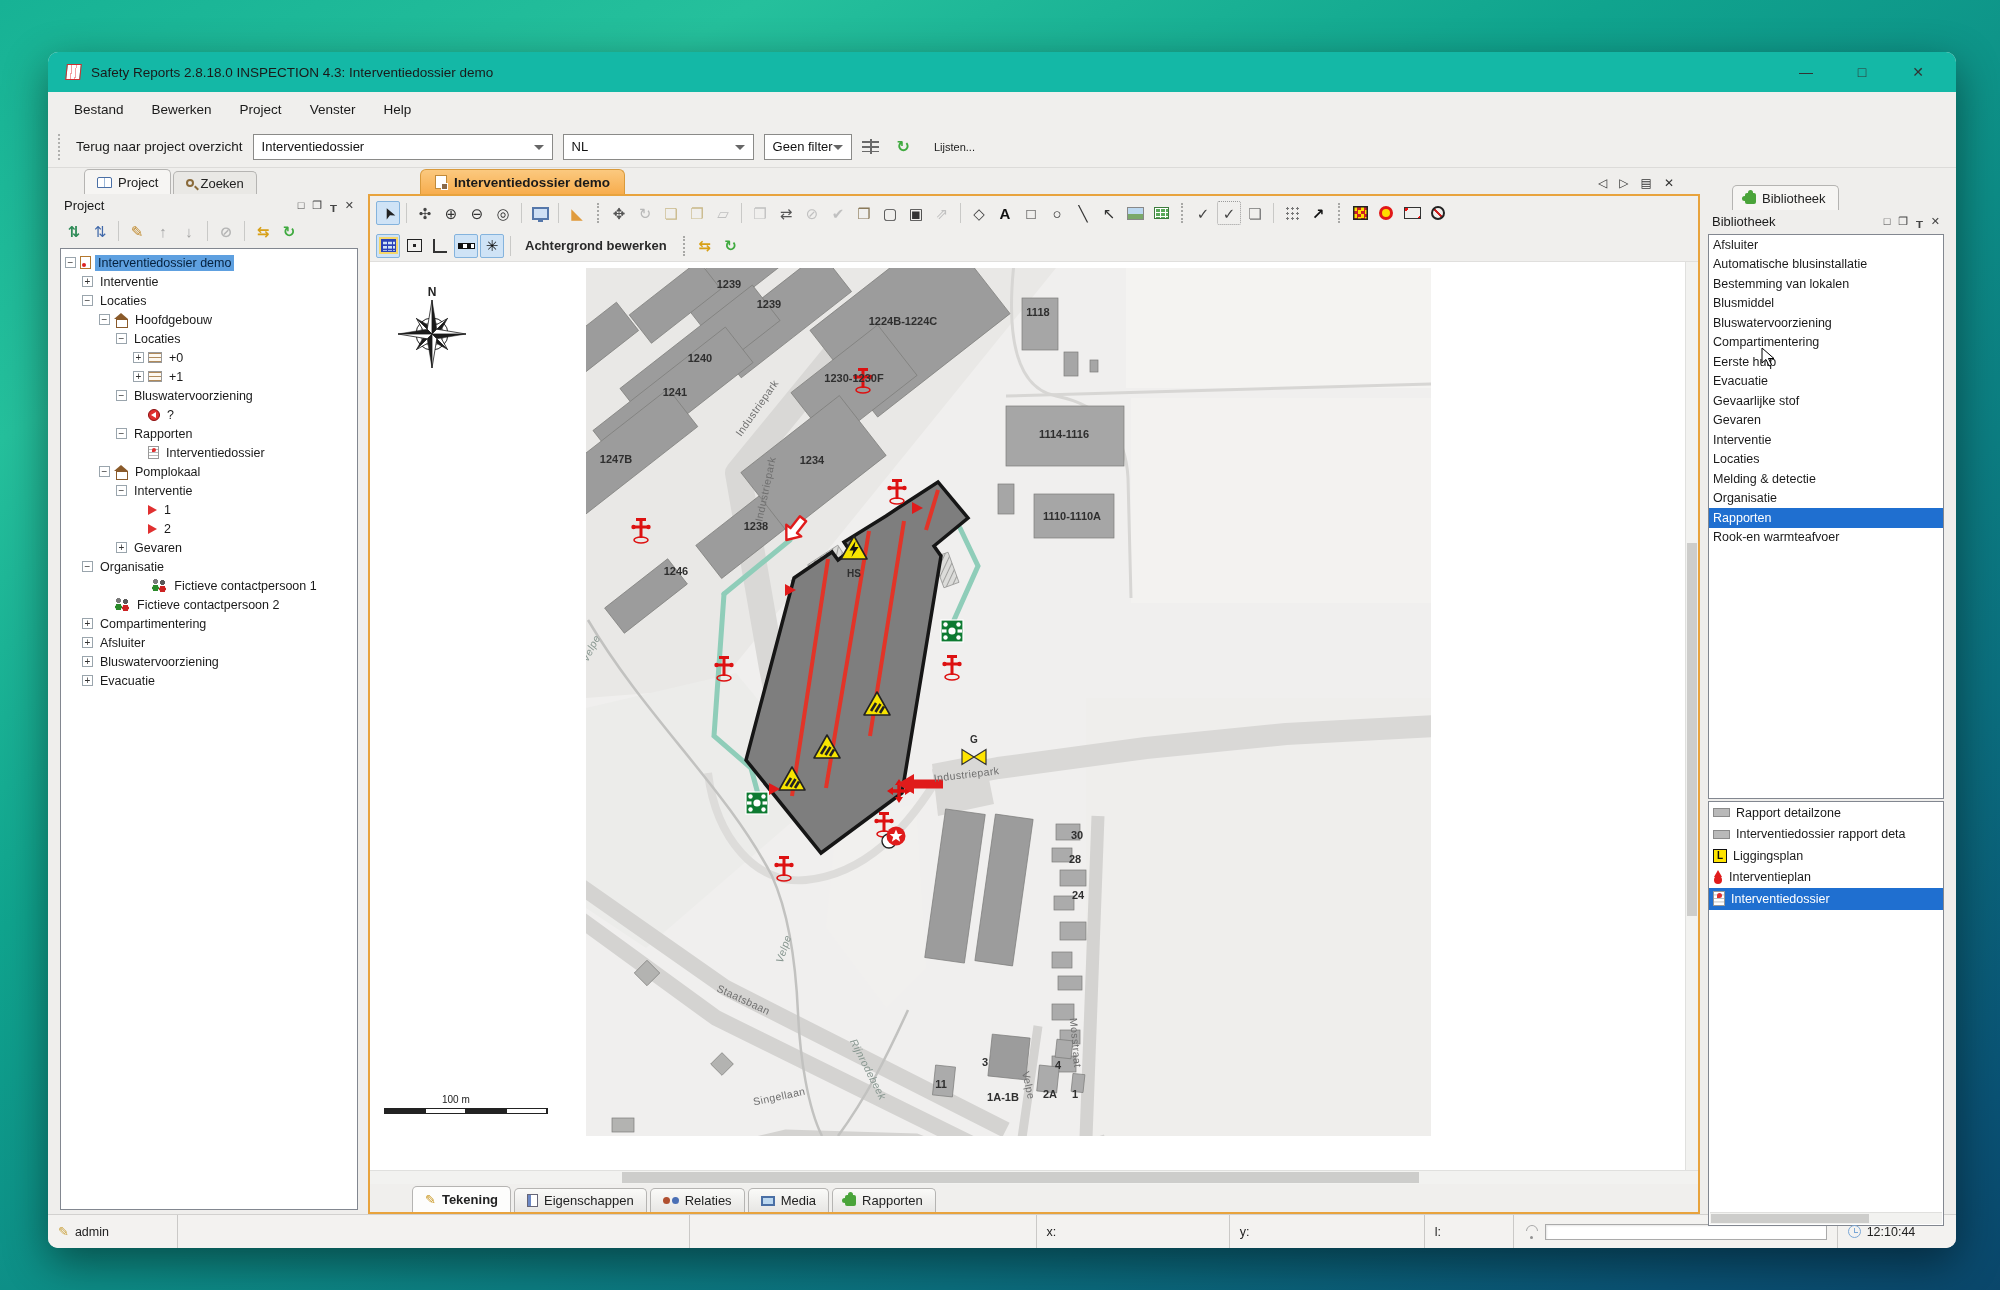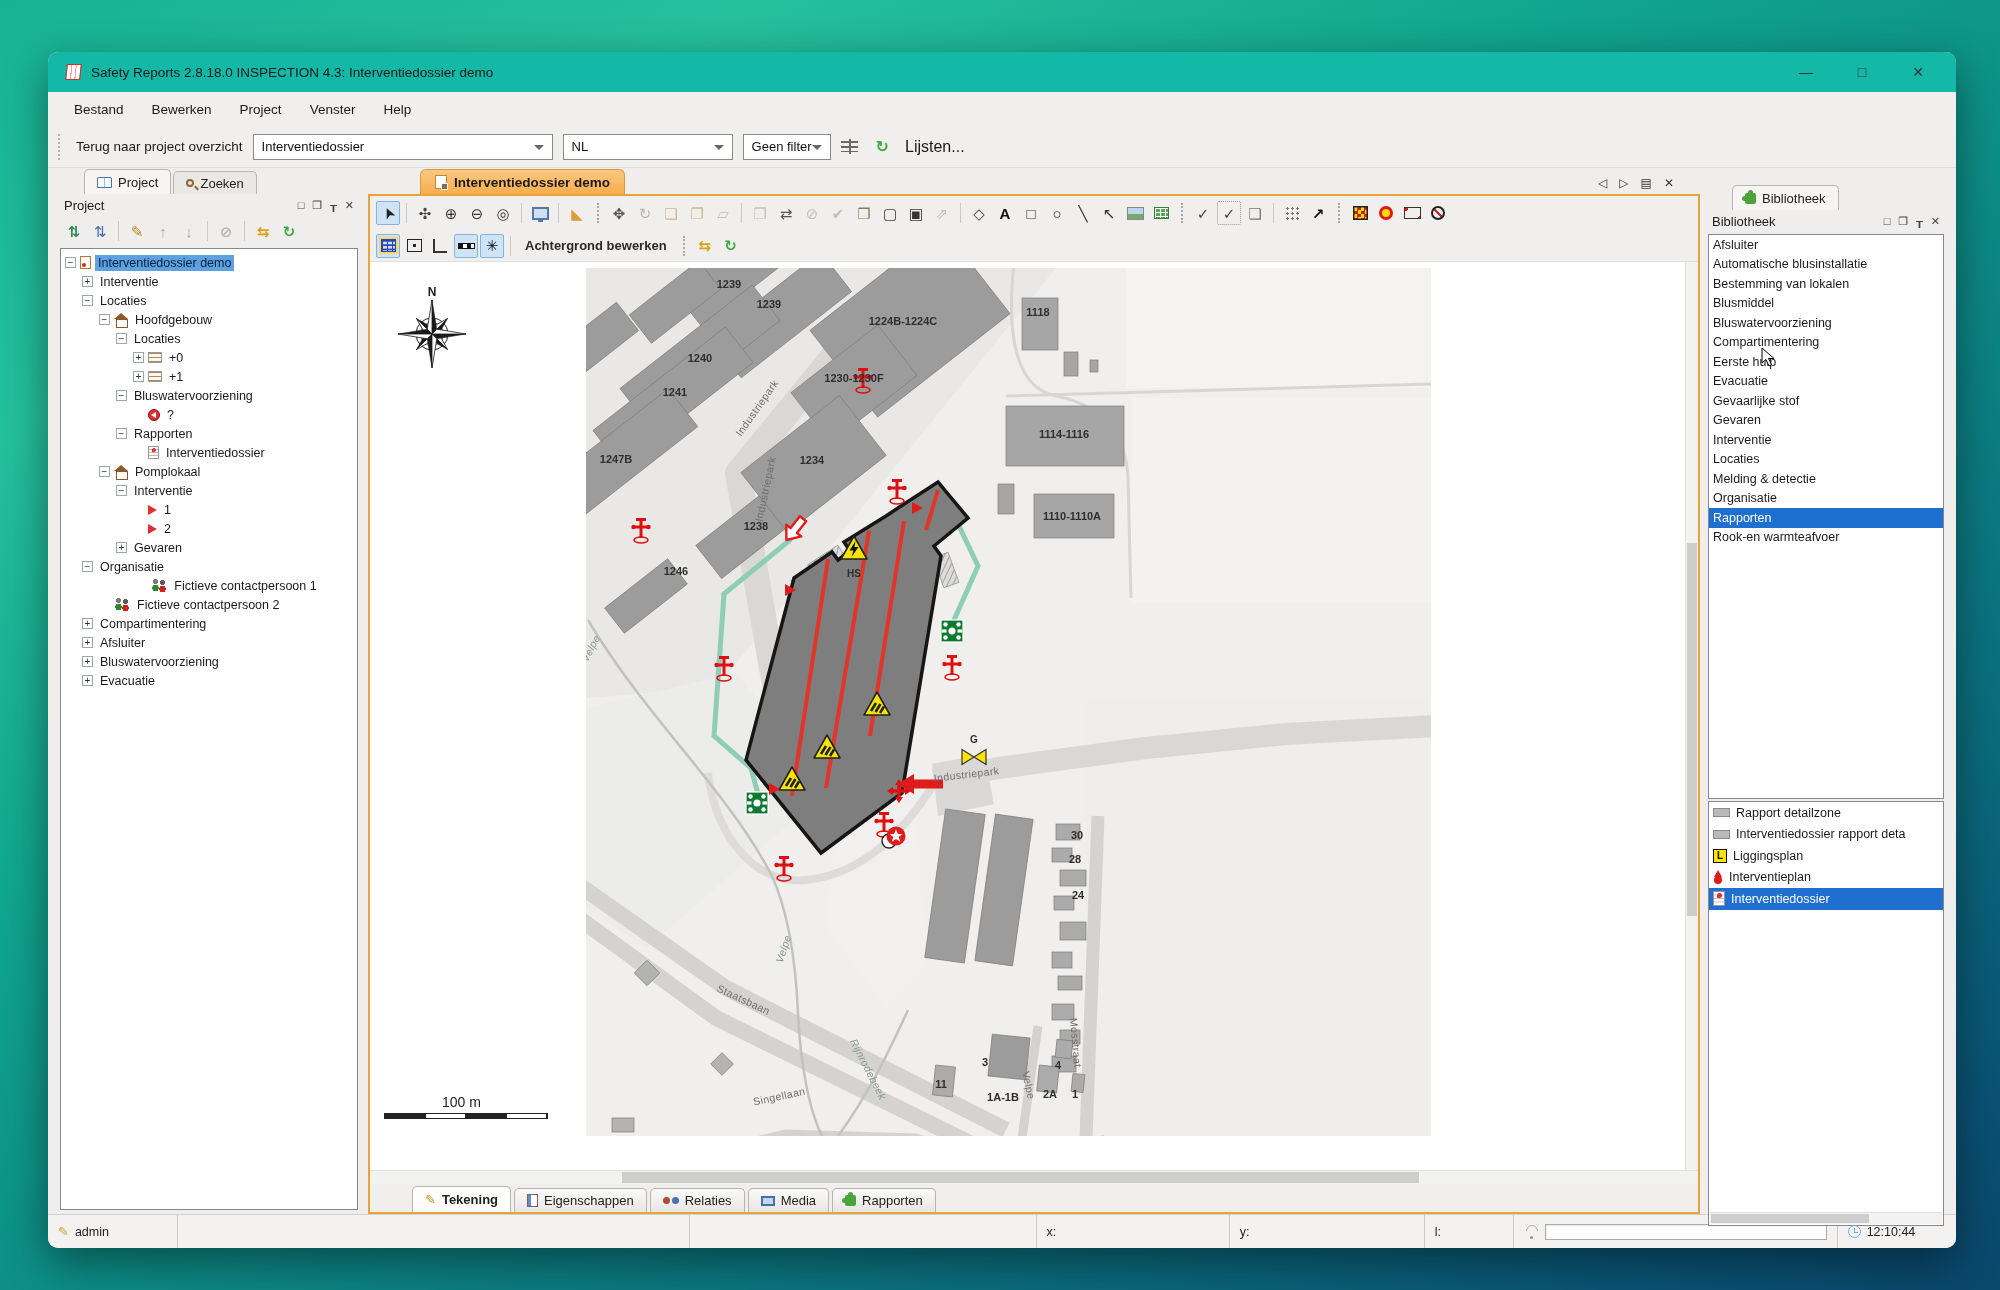--- a/index.html
+++ b/index.html
@@ -17,26 +17,26 @@
   .wbtn{width:56px;height:34px;display:flex;align-items:center;justify-content:center;font-size:14px;color:#333}
   
   .menubar{height:34px;background:#f0efed;display:flex;align-items:center;padding-left:12px;flex:0 0 auto}
   .mi{font-size:13.5px;color:#1a1a1a;padding:6px 14px}
   .topbar{height:42px;background:#f0efed;border-bottom:1px solid #dcdbd9;display:flex;align-items:center;gap:10px;padding-left:10px;flex:0 0 auto}
   .grip{width:4px;height:26px;border-left:2px dotted #b0b0ae;margin-right:4px}
   .backlbl{font-size:13.5px;color:#1a1a1a}
   .combo{position:relative;height:26px;background:#fff;border:1px solid #8a8a88;font-size:13px;color:#111;
     display:flex;align-items:center;padding:0 22px 0 8px;white-space:nowrap}
   .combo::after{content:"";position:absolute;right:8px;top:10px;border:5px solid transparent;border-top-color:#666}
-  .c1{width:300px}.c2{width:170px}.c3{width:88px}
+  .c1{width:300px}.c2{width:191px}.c3{width:88px}
   .i-sliders{position:relative;width:17px;height:15px;display:inline-block}
   .i-sliders::before{content:"";position:absolute;inset:2px 0;background:linear-gradient(#6a6a6a 2px,transparent 2px) 0 0/100% 5px}
   .i-sliders::after{content:"";position:absolute;left:8px;top:0;width:2px;height:100%;background:#6a6a6a}
   .tgreen{color:#3faa3f;font-weight:700;font-size:16px}
-  .listslbl{font-size:16px;color:#1a1a1a;margin-left:6px}
+  .listslbl{font-size:11px;color:#1a1a1a;margin-left:14px}
   
   .content{position:relative;flex:1 1 auto}
   .panel-left{position:absolute;left:10px;top:0;width:302px;height:100%;display:flex;flex-direction:column}
   .panel-center{position:absolute;left:320px;top:0;width:1332px;height:100%;display:flex;flex-direction:column}
   .panel-right{position:absolute;left:1658px;top:16px;width:240px;height:100%;display:flex;flex-direction:column}
   
   .dock-tabs{height:26px;display:flex;align-items:flex-end;gap:2px;padding-left:26px;flex:0 0 auto}
   .dtab{height:23px;display:flex;align-items:center;gap:6px;padding:0 12px;font-size:13px;color:#222;
     background:#e9e8e5;border:1px solid #b5b4b2;border-bottom:none;border-radius:5px 5px 0 0}
   .dtab.active{background:#f6f5f3;height:25px}
@@ -104,21 +104,21 @@
   .tab-nav span{font-size:12px;color:#333;line-height:1}
   .center-body{flex:1 1 auto;border:2px solid #e8a33d;background:#f0efed;display:flex;flex-direction:column;min-height:0}
   
   .canvas{position:relative;flex:1 1 auto;background:#fff;overflow:hidden}
   .vscroll{position:absolute;right:0;top:0;bottom:0;width:13px;background:#f2f2f0;border-left:1px solid #e0e0de}
   .vthumb{position:absolute;left:1px;right:1px;top:31%;height:41%;background:#cdcdcb}
   .hscroll{height:14px;background:#f2f2f0;border-top:1px solid #e0e0de;position:relative;flex:0 0 auto}
   .hthumb{position:absolute;top:1px;bottom:1px;left:19%;width:60%;background:#cdcdcb}
   .compass{position:absolute;left:16px;top:22px}
   .scalebar{position:absolute;left:14px;top:832px;width:180px}
-  .sb-label{font-size:14px;color:#222;margin:0 0 3px 58px}
+  .sb-label{font-size:10px;color:#222;margin:0 0 3px 58px}
   .sb-bar{display:flex;border:1px solid #222;width:164px;height:6px}
   .sb-bar span{flex:1}
   .sb-bar .b{background:#222}.sb-bar .w{background:#fff;border-left:1px solid #222;border-right:1px solid #222}
   #mapsvg{position:absolute;left:216px;top:6px}
   .blab{font-size:11px;font-weight:700;fill:#2f2f2f}
   .blab.s{font-size:10px}
   .slab{font-size:10.5px;fill:#6f6f6f;letter-spacing:.4px}
   .slab.w{font-style:italic;fill:#86968f}
   
   .bottom-tabs{height:28px;display:flex;align-items:flex-end;gap:3px;padding-left:42px;background:#f0efed;flex:0 0 auto}

